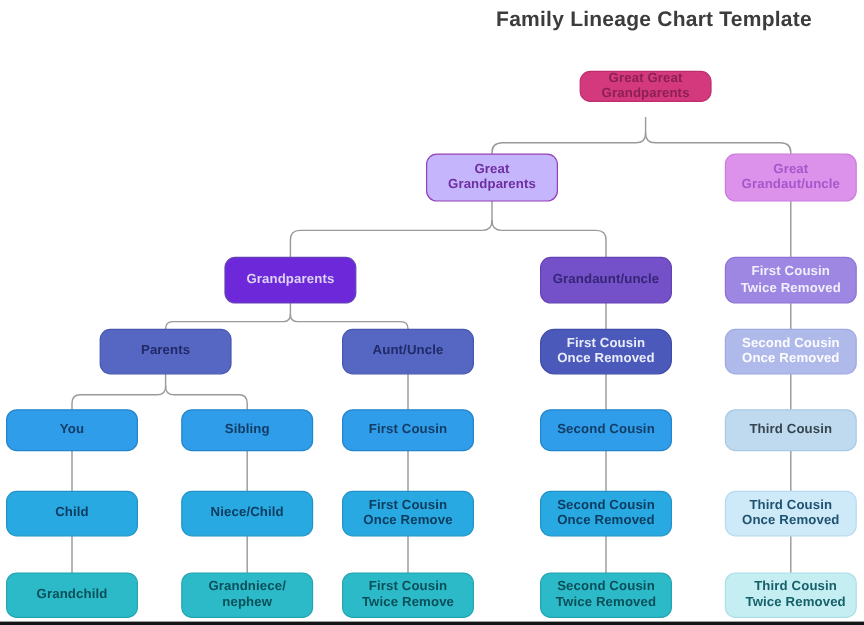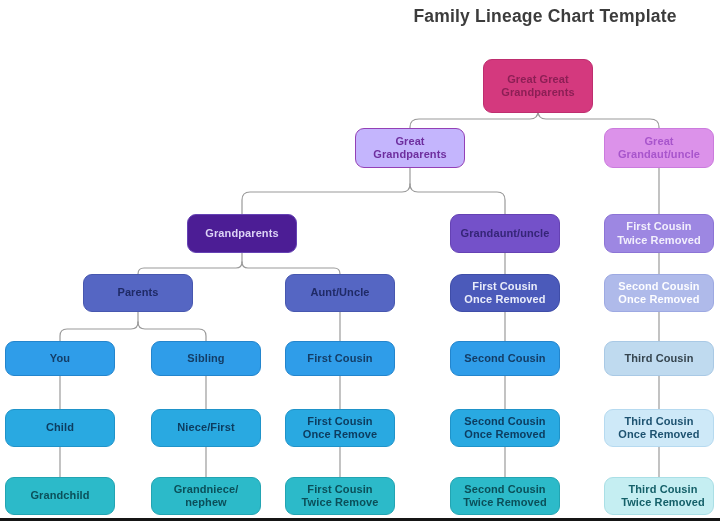--- a/index.html
+++ b/index.html
@@ -16,29 +16,29 @@
     position:absolute;z-index:1;width:110px;box-sizing:border-box;
     border-radius:9px;display:flex;align-items:center;justify-content:center;
     text-align:center;padding:2px 6px;border:1.5px solid transparent;
   }
   .node .lbl{
     font-size:11px;font-weight:600;line-height:1.22;white-space:pre-line;
     letter-spacing:.1px;
   }
   .narrow{padding:2px 15px;}
   
-  .r1{top:59px;height:54px;}  .r2{top:128px;height:40px;}
+  .r1{top:59px;height:26px;}  .r2{top:128px;height:40px;}
   .r3{top:214px;height:39px;} .r4{top:274px;height:38px;}
   .r5{top:341px;height:35px;} .r6{top:409px;height:38px;}
   .r7{top:477px;height:38px;}
   
   .c-pink    {background:#D4397E;border-color:#BE2E6F;color:#8C1F55;}
   .c-purple2 {background:#c4b5fd;border-color:#9440B6;color:#6E2E9E;}
   .c-orchid  {background:#DC92EA;border-color:#CB7BDD;color:#A855CC;}
-  .c-purple3 {background:#4c1d95;border-color:#6542B4;color:#DCD3F6;}
+  .c-purple3 {background:#6d28d9;border-color:#6542B4;color:#DCD3F6;}
   .c-purple3b{background:#7451C9;border-color:#6542B4;color:#352577;}
   .c-lav     {background:#9D87E2;border-color:#8C74D6;color:#F2EFFC;}
   .c-indigo  {background:#5566C3;border-color:#4757AF;color:#1F2A66;}
   .c-indigoD {background:#4B5ABA;border-color:#3F4DA8;color:#E9ECFA;border-radius:12px;}
   .c-peri    {background:#AFBAEA;border-color:#9DA9E2;color:#FDFDFF;}
   .c-blue    {background:#2F9DE9;border-color:#2385CD;color:#143D66;}
   .c-lblue   {background:#BFDAEF;border-color:#A9C9E5;color:#36454F;}
   .c-cyan    {background:#29A9E1;border-color:#1F93C9;color:#0D3D60;}
   .c-lcyan   {background:#CEE9F8;border-color:#B6DAF0;color:#1D5270;}
   .c-teal    {background:#2CBAC9;border-color:#23A4B2;color:#0B4F59;}
@@ -139,21 +139,21 @@
     <span class="lbl">Second Cousin</span>
   </div>
   <div class="node r5 c-lblue" style="left:604px">
     <span class="lbl">Third Cousin</span>
   </div>
 
   <div class="node r6 c-cyan" style="left:5px">
     <span class="lbl">Child</span>
   </div>
   <div class="node r6 c-cyan" style="left:151px">
-    <span class="lbl">Niece/First</span>
+    <span class="lbl">Niece/Child</span>
   </div>
   <div class="node r6 c-cyan" style="left:285px">
     <span class="lbl">First Cousin Once Remove</span>
   </div>
   <div class="node r6 c-cyan" style="left:450px">
     <span class="lbl">Second Cousin Once Removed</span>
   </div>
   <div class="node r6 c-lcyan" style="left:604px">
     <span class="lbl">Third Cousin Once Removed</span>
   </div>

